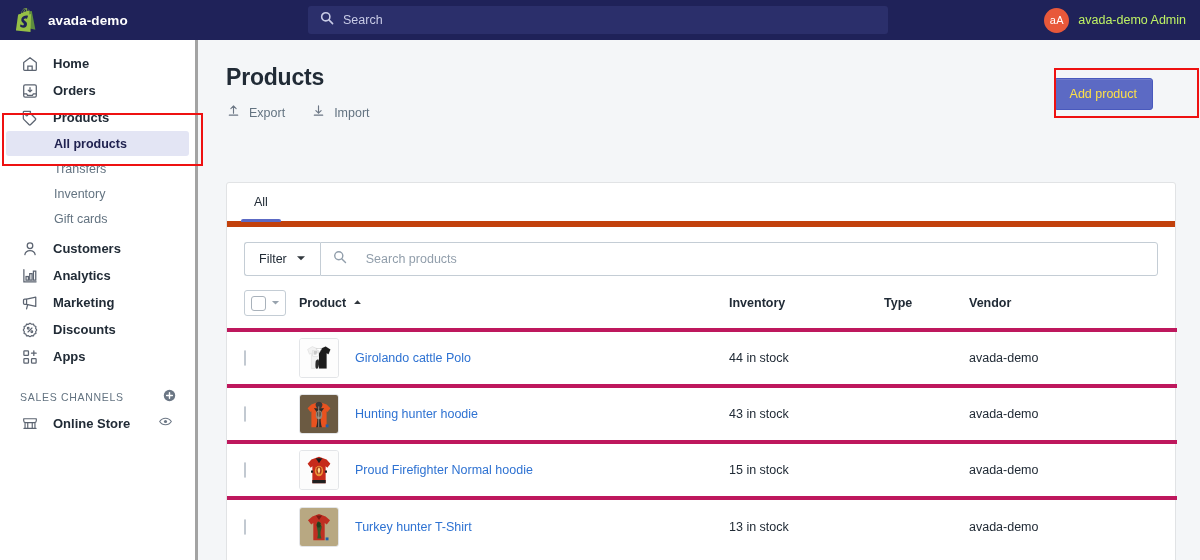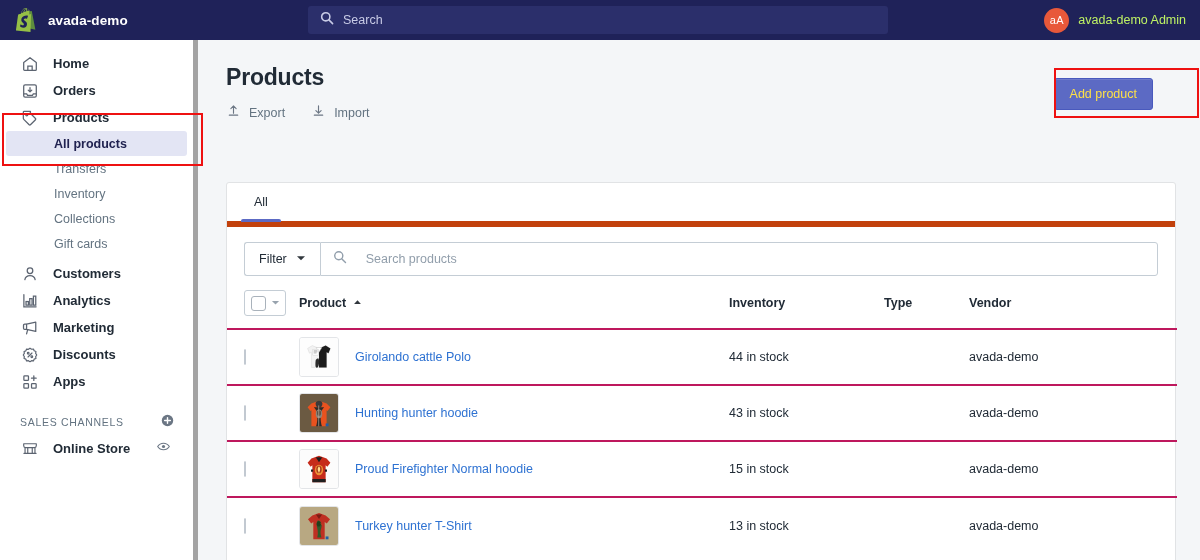--- a/index.html
+++ b/index.html
@@ -37,21 +37,21 @@
     background: #e8583a; color: #fff;
     font-size: 11px; display: flex; align-items: center; justify-content: center;
     letter-spacing: .2px;
   }
   .user-name { color: #bef264; font-size: 12.5px; }
 
   
   .sidebar {
     position: absolute; left: 0; top: 40px;
     width: 198px; height: 520px;
-    background: #fff; border-right: 5px solid #a3a3a3;
+    background: #fff; border-right: 3px solid #a3a3a3;
     padding-top: 10px;
   }
   .nav-item {
     display: flex; align-items: center; gap: 13px;
     height: 27px; padding-left: 14px; margin: 0 6px;
     border-radius: 3px; cursor: default;
   }
   .nav-item .lbl { font-size: 13px; color: #212b36; font-weight: bold; }
   .nav-icon { width: 20px; height: 20px; flex: 0 0 20px; display: flex; align-items: center; justify-content: center; }
   .sub-item {
@@ -139,21 +139,21 @@
   thead th {
     text-align: left; font-size: 12.5px; color: #212b36; font-weight: bold;
     padding: 0 0 12px 0; vertical-align: middle;
   }
   thead th.col-chk { padding-left: 17px; }
   .sort-label { display: inline-flex; align-items: center; gap: 7px; }
 
   .chk-group { display: inline-flex; align-items: center; border: 1px solid #c4cdd5; border-radius: 3px; height: 26px; padding: 0 5px 0 6px; gap: 5px; }
   .chk { width: 15px; height: 15px; border: 1px solid #a9b2bb; border-radius: 3px; background: #fff; display: block; }
 
-  tbody tr { border-top: 2px solid #be185d; margin-top: 27px; }
+  tbody tr { border-top: 4px solid #be185d; margin-top: 27px; }
   tbody td { padding: 0; height: 56px; vertical-align: middle; font-size: 12.5px; color: #212b36; }
   td.col-chk { padding-left: 17px; }
   .row-chk { width: 15px; height: 15px; border: 1px solid #c2c9d1; border-radius: 3px; background: #fff; }
   .prod-cell { display: flex; align-items: center; gap: 16px; }
   .thumb {
     width: 40px; height: 40px; border: 1px solid #e3e5e8; border-radius: 3px;
     background: #fff; overflow: hidden; flex: 0 0 40px;
   }
   .thumb svg { display: block; width: 100%; height: 100%; }
   .prod-link { color: #2e72d2; font-size: 12.5px; text-decoration: none; cursor: pointer; }
@@ -225,23 +225,20 @@
     </div>
 
     <div class="sub-item active">
       <span class="lbl">All products</span>
     </div>
     <div class="sub-item">
       <span class="lbl">Transfers</span>
     </div>
     <div class="sub-item">
       <span class="lbl">Inventory</span>
-    </div>
-    <div class="sub-item">
-      <span class="lbl">Collections</span>
     </div>
     <div class="sub-item">
       <span class="lbl">Gift cards</span>
     </div>
 
     <div class="nav-item" style="margin-top:4px">
       <span class="nav-icon">
         <svg width="18" height="18" viewBox="0 0 20 20" fill="none" stroke="#5c6471" stroke-width="1.4">
           <circle cx="10" cy="6.4" r="3.1"></circle>
           <path d="M4.3 16.2c.5-3 2.9-4.5 5.7-4.5s5.2 1.5 5.7 4.5" stroke-linecap="round"></path>

